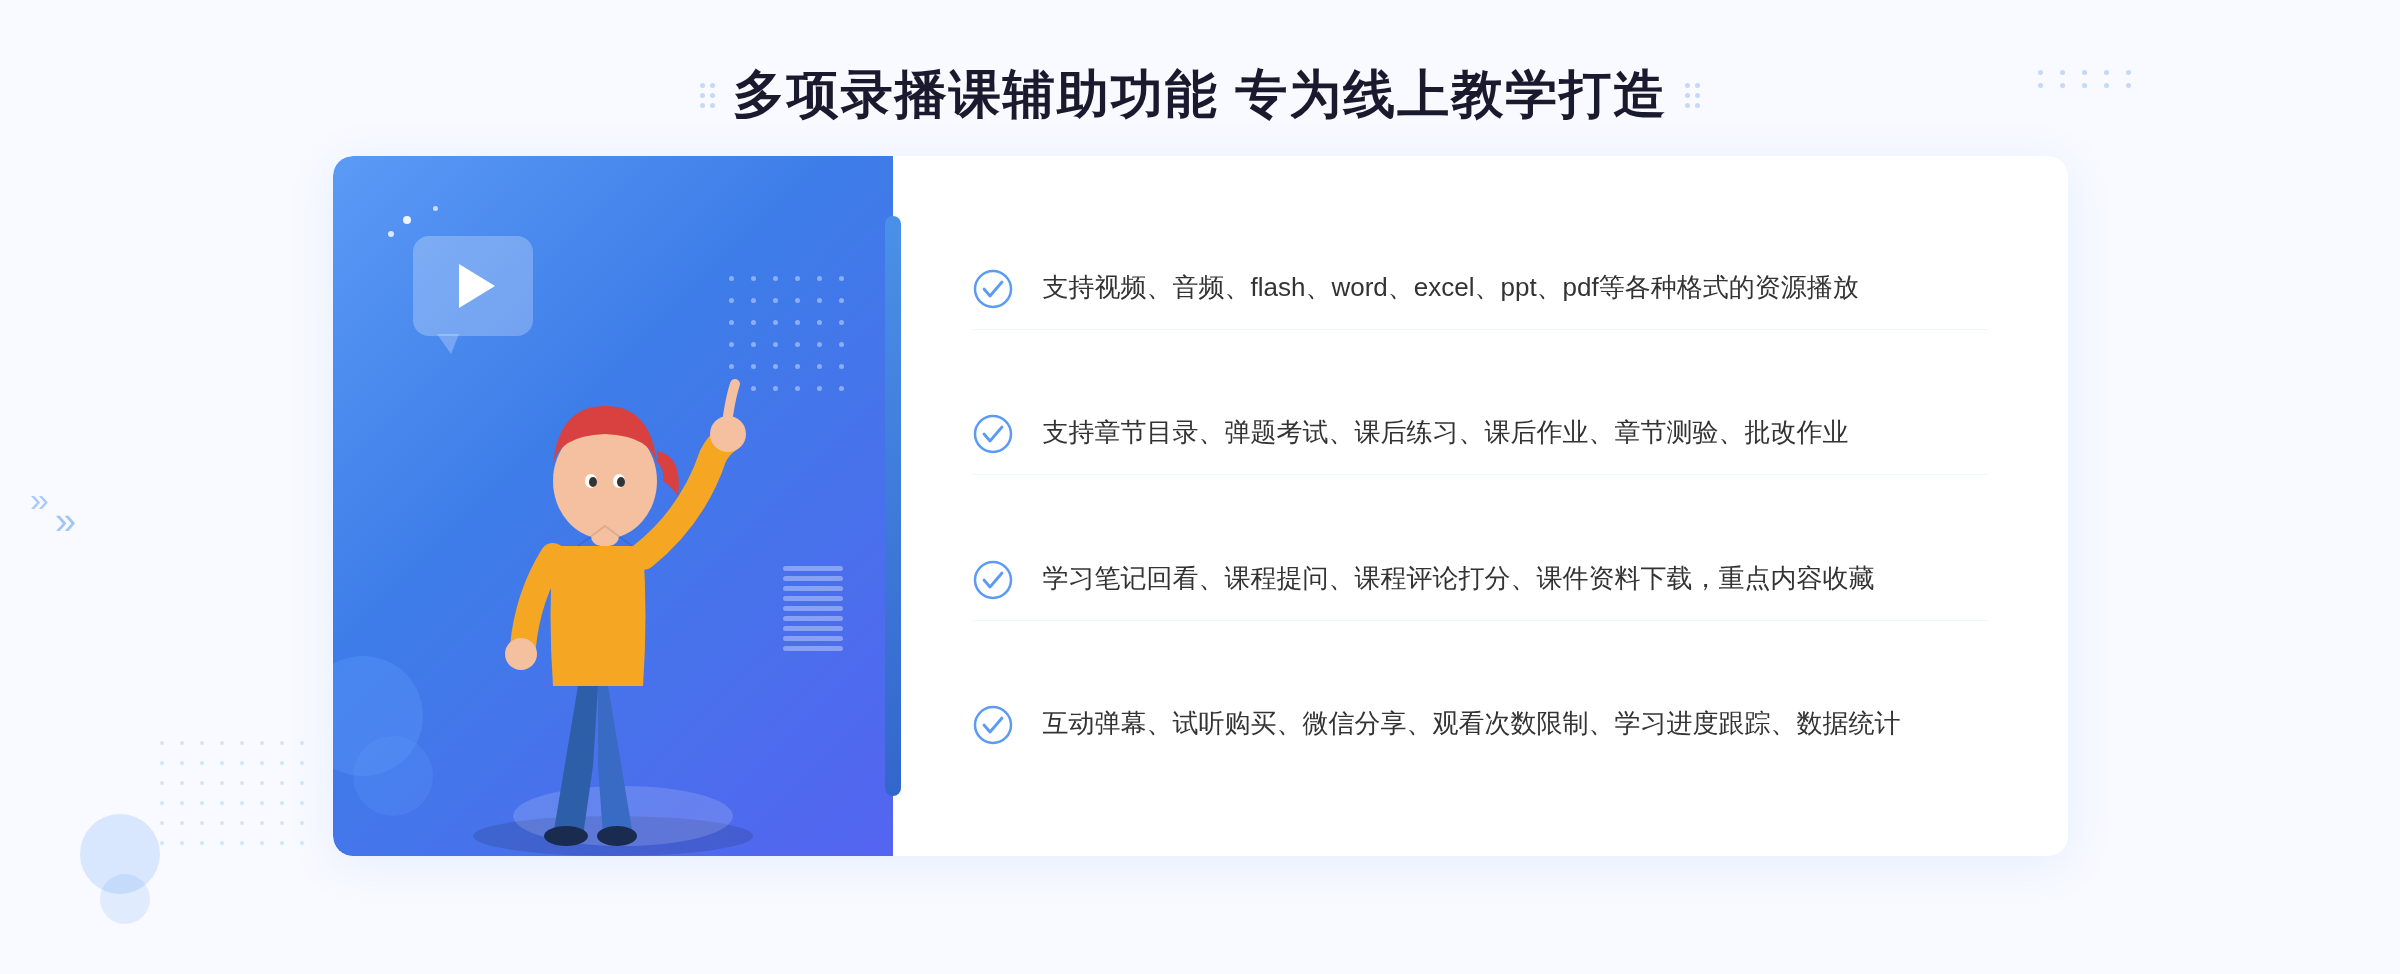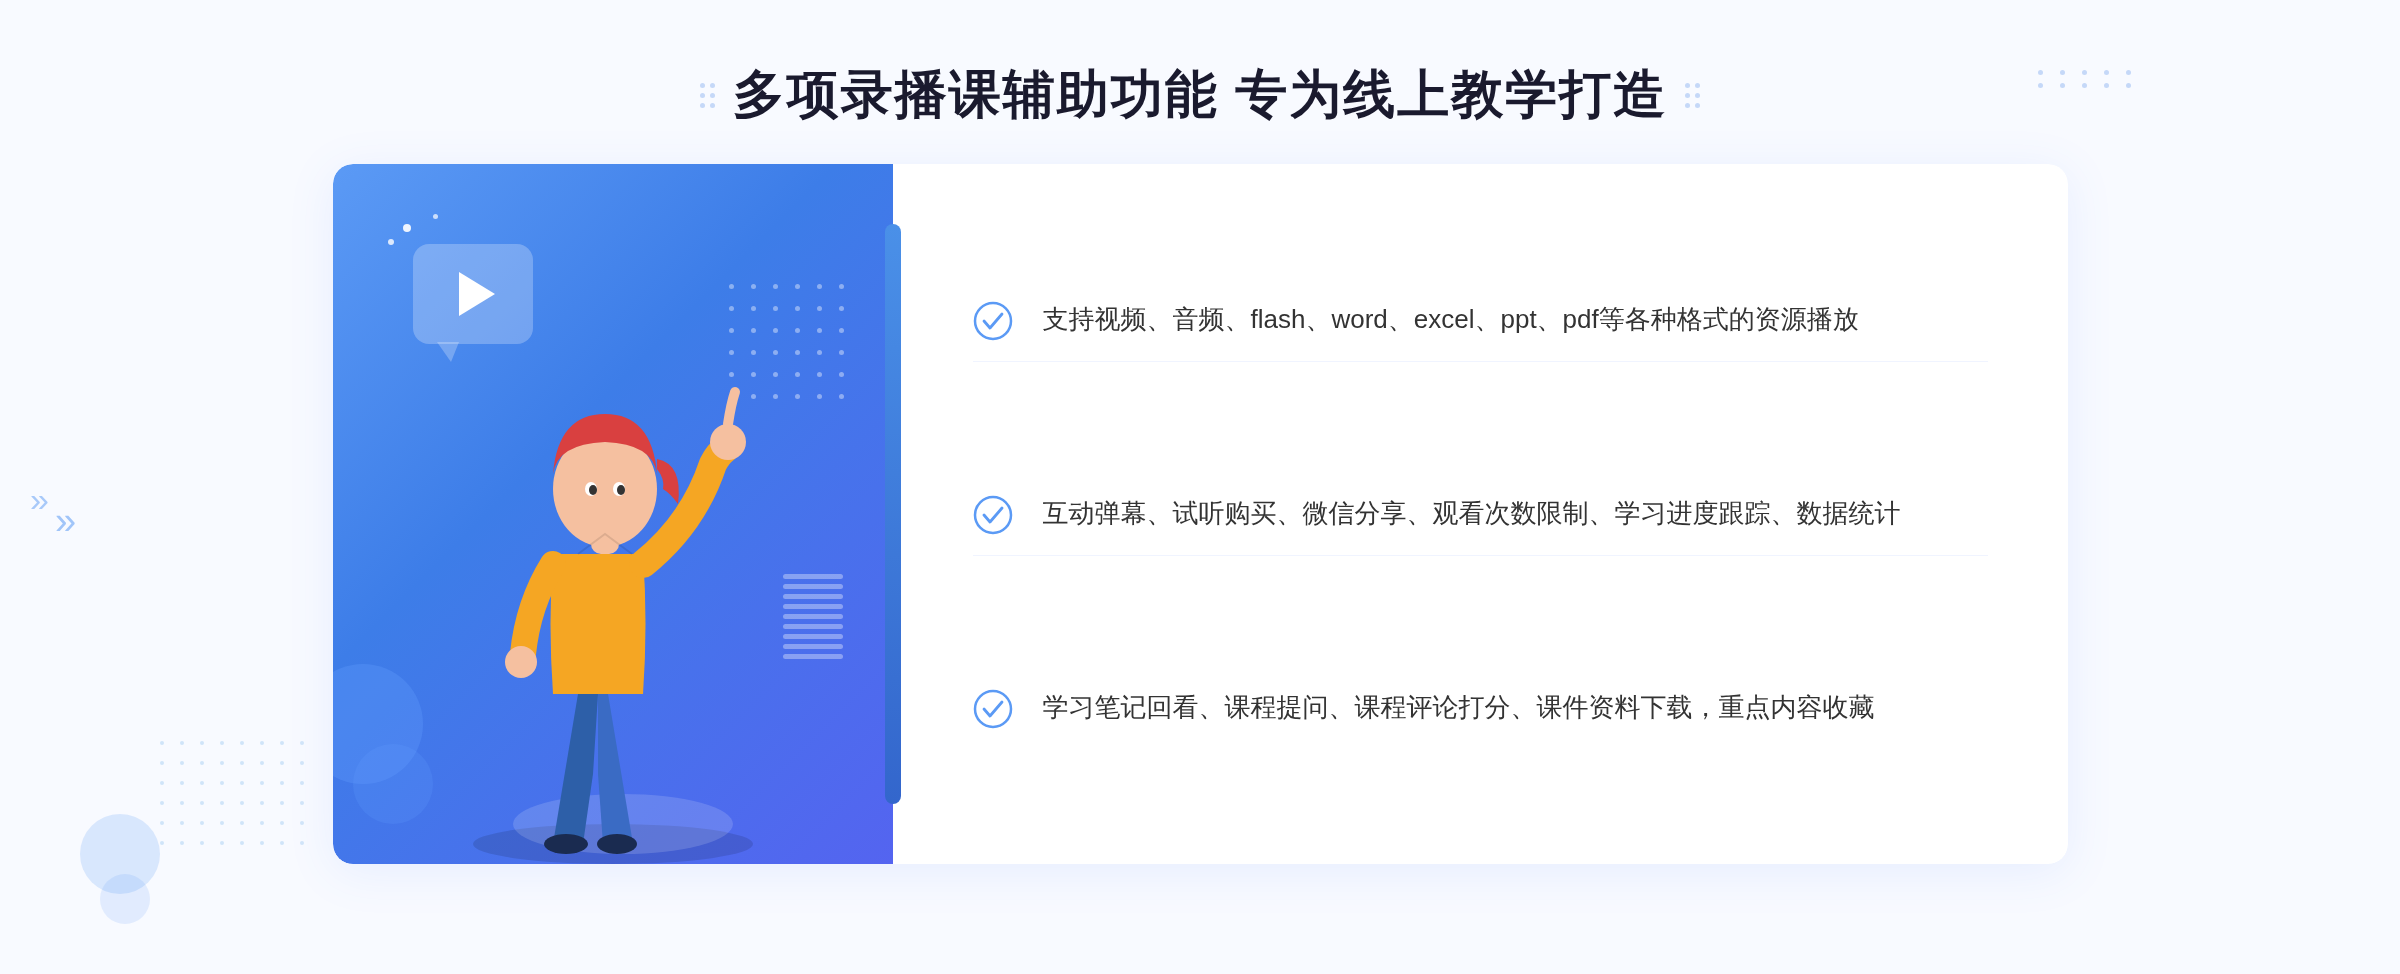--- a/index.html
+++ b/index.html
@@ -31,21 +31,21 @@
     
     .header-section {
       text-align: center;
       margin-bottom: 20px;
     }
 
     .main-title-row {
       display: flex;
       align-items: center;
       justify-content: center;
-      margin-bottom: 14px;
+      margin-bottom: 6px;
     }
 
     .main-title {
       font-size: 52px;
       font-weight: 700;
       color: #1a1a2e;
       letter-spacing: 2px;
     }
 
     .subtitle {
@@ -448,37 +448,44 @@
     <div class="features-panel">
 
       <div class="feature-item">
         <svg class="check-icon" viewBox="0 0 40 40" fill="none" xmlns="http://www.w3.org/2000/svg">
           <circle cx="20" cy="20" r="18" stroke="#5b9af5" stroke-width="2.5" fill="none"></circle>
           <polyline points="11,20 17,27 29,13" stroke="#5b9af5" stroke-width="2.8" fill="none" stroke-linecap="round" stroke-linejoin="round"></polyline>
         </svg>
         <span class="feature-text">支持视频、音频、flash、word、excel、ppt、pdf等各种格式的资源播放</span>
       </div>
 
+      <div class="feature-item">
+        <svg class="check-icon" viewBox="0 0 40 40" fill="none" xmlns="http://www.w3.org/2000/svg">
+          <circle cx="20" cy="20" r="18" stroke="#5b9af5" stroke-width="2.5" fill="none"></circle>
+          <polyline points="11,20 17,27 29,13" stroke="#5b9af5" stroke-width="2.8" fill="none" stroke-linecap="round" stroke-linejoin="round"></polyline>
+        </svg>
+        <span class="feature-text">支持章节目录、弹题考试、课后练习、课后作业、章节测验、批改作业</span>
+      </div>
+
+      <div class="feature-item">
+        <svg class="check-icon" viewBox="0 0 40 40" fill="none" xmlns="http://www.w3.org/2000/svg">
+          <circle cx="20" cy="20" r="18" stroke="#5b9af5" stroke-width="2.5" fill="none"></circle>
+          <polyline points="11,20 17,27 29,13" stroke="#5b9af5" stroke-width="2.8" fill="none" stroke-linecap="round" stroke-linejoin="round"></polyline>
+        </svg>
+        <span class="feature-text">学习笔记回看、课程提问、课程评论打分、课件资料下载，重点内容收藏</span>
+      </div>
 
       <div class="feature-item">
         <svg class="check-icon" viewBox="0 0 40 40" fill="none" xmlns="http://www.w3.org/2000/svg">
           <circle cx="20" cy="20" r="18" stroke="#5b9af5" stroke-width="2.5" fill="none"></circle>
           <polyline points="11,20 17,27 29,13" stroke="#5b9af5" stroke-width="2.8" fill="none" stroke-linecap="round" stroke-linejoin="round"></polyline>
         </svg>
         <span class="feature-text">互动弹幕、试听购买、微信分享、观看次数限制、学习进度跟踪、数据统计</span>
       </div>
 
-      <div class="feature-item">
-        <svg class="check-icon" viewBox="0 0 40 40" fill="none" xmlns="http://www.w3.org/2000/svg">
-          <circle cx="20" cy="20" r="18" stroke="#5b9af5" stroke-width="2.5" fill="none"></circle>
-          <polyline points="11,20 17,27 29,13" stroke="#5b9af5" stroke-width="2.8" fill="none" stroke-linecap="round" stroke-linejoin="round"></polyline>
-        </svg>
-        <span class="feature-text">学习笔记回看、课程提问、课程评论打分、课件资料下载，重点内容收藏</span>
-      </div>
-
     </div>
   </div>
 
   <div style="position:absolute;left:160px;bottom:120px;display:grid;grid-template-columns:repeat(8,13px);grid-template-rows:repeat(6,13px);gap:7px;">
     <span style="width:4px;height:4px;border-radius:50%;background:#d0e4f9;display:block;"></span>
     <span style="width:4px;height:4px;border-radius:50%;background:#d0e4f9;display:block;"></span>
     <span style="width:4px;height:4px;border-radius:50%;background:#d0e4f9;display:block;"></span>
     <span style="width:4px;height:4px;border-radius:50%;background:#d0e4f9;display:block;"></span>
     <span style="width:4px;height:4px;border-radius:50%;background:#d0e4f9;display:block;"></span>
     <span style="width:4px;height:4px;border-radius:50%;background:#d0e4f9;display:block;"></span>

